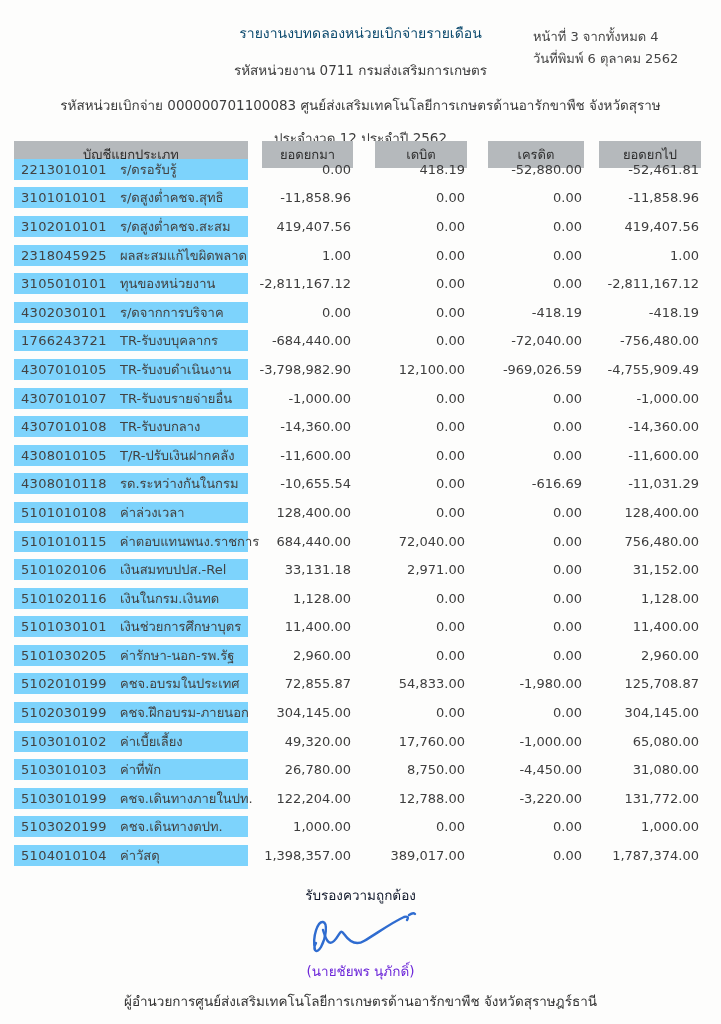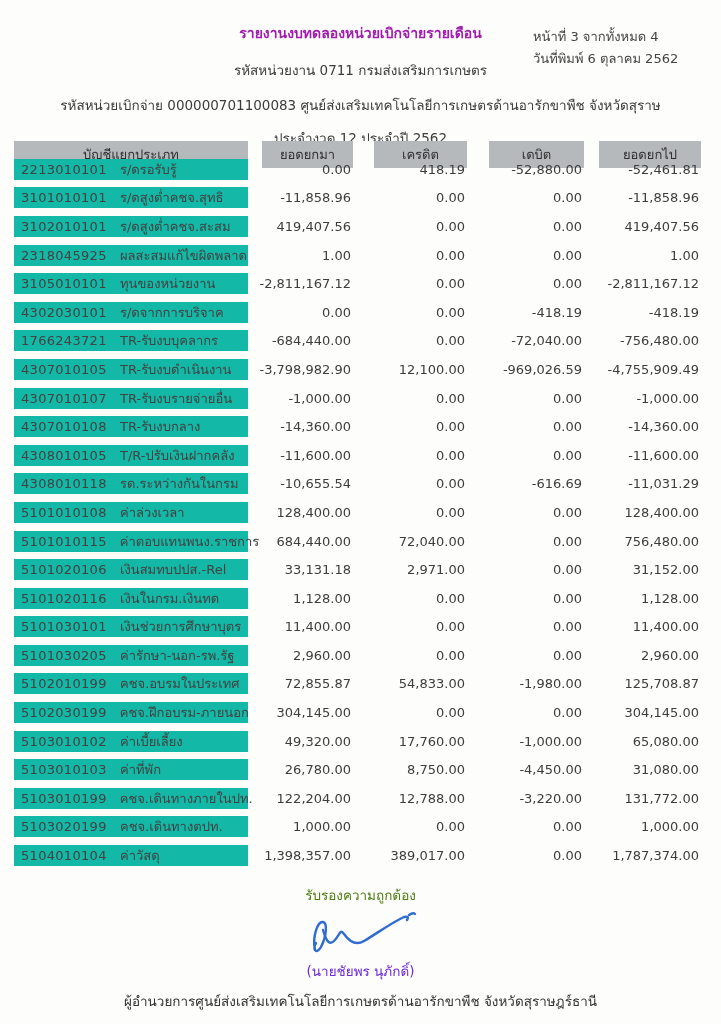--- a/index.html
+++ b/index.html
@@ -7,21 +7,21 @@
     position:relative;
     width:721px;height:1024px;
     background:#fdfdfc;
     font-family:"DejaVu Sans","Liberation Sans",sans-serif;
     color:#3a3a3a;
     overflow:hidden;
     box-sizing:border-box;
   }
   
   .doc-header{ text-align:center; padding-top:22px; }
-  .title{ font-size:14px; font-weight:bold; color:#a21caf; margin-bottom:15px; }
+  .title{ font-size:14px; font-weight:normal; color:#0c4a6e; margin-bottom:15px; }
   .hline{ font-size:13.5px; color:#3c3c3c; margin-bottom:13px; }
   .hline.sp{ margin-bottom:11px; }
   .meta{
     position:absolute; top:26px; right:18px; width:170px;
     font-size:13px; color:#444; text-align:left; line-height:22px;
   }
   
   .table{ position:absolute; left:14px; top:141px; width:687px; }
   .thead,.trow{
     display:grid;
@@ -32,33 +32,33 @@
     background:#b5b9bc; color:#2f2f2f;
     font-size:13px; text-align:center; line-height:27px;
     box-sizing:border-box;
   }
   .hcell.g1{ border-left:14px solid #fdfdfc; }
   .hcell.g2{ border-left:22px solid #fdfdfc; }
   .hcell.g3{ border-left:21px solid #fdfdfc; }
   .hcell.g4{ border-left:15px solid #fdfdfc; }
   .trow{ height:28.6px; align-items:center; }
   .c-acct{
-    background:#14b8a6; height:21px;
+    background:#7dd3fc; height:21px;
     display:flex; align-items:center;
     font-size:13px; color:#424242;
   }
   .c-acct .code{ width:86px; padding-left:7px; letter-spacing:.3px; }
   .c-acct .nm{ padding-left:13px; white-space:nowrap; }
   .num{
     font-size:13px; color:#3d3d3d; text-align:right;
     padding-right:2px; font-variant-numeric:tabular-nums;
   }
   
   .footer{ position:absolute; left:0; top:884px; width:721px; text-align:center; }
-  .certify{ font-size:13.5px; color:#4d7c0f; margin-bottom:2px; }
+  .certify{ font-size:13.5px; color:#0f172a; margin-bottom:2px; }
   .sig-wrap{ height:52px; display:flex; justify-content:center; align-items:center; }
   .sig-wrap svg{ display:block; }
   .signer-name{ font-size:13.5px; color:#6d28d9; margin-top:0px; }
   .signer-title{ font-size:13.5px; color:#333; margin-top:8px; }
 </style>
 </head>
 <body>
 
 <div class="page">
 
@@ -71,22 +71,22 @@
     <div class="title">รายงานงบทดลองหน่วยเบิกจ่ายรายเดือน</div>
     <div class="hline">รหัสหน่วยงาน 0711 กรมส่งเสริมการเกษตร</div>
     <div class="hline sp">รหัสหน่วยเบิกจ่าย 000000701100083 ศูนย์ส่งเสริมเทคโนโลยีการเกษตรด้านอารักขาพืช จังหวัดสุราษ</div>
     <div class="hline">ประจำงวด 12 ประจำปี 2562</div>
   </div>
 
   <div class="table">
     <div class="thead">
       <div class="hcell">บัญชีแยกประเภท</div>
       <div class="hcell g1">ยอดยกมา</div>
+      <div class="hcell g2">เดบิต</div>
       <div class="hcell g3">เครดิต</div>
-      <div class="hcell g2">เดบิต</div>
       <div class="hcell g4">ยอดยกไป</div>
     </div>
     <div>
   <div class="trow">
     <div class="c-acct">
       <span class="code">2213010101</span>
       <span class="nm">ร/ดรอรับรู้</span>
     </div>
     <div class="num">0.00</div>
     <div class="num">418.19</div>

